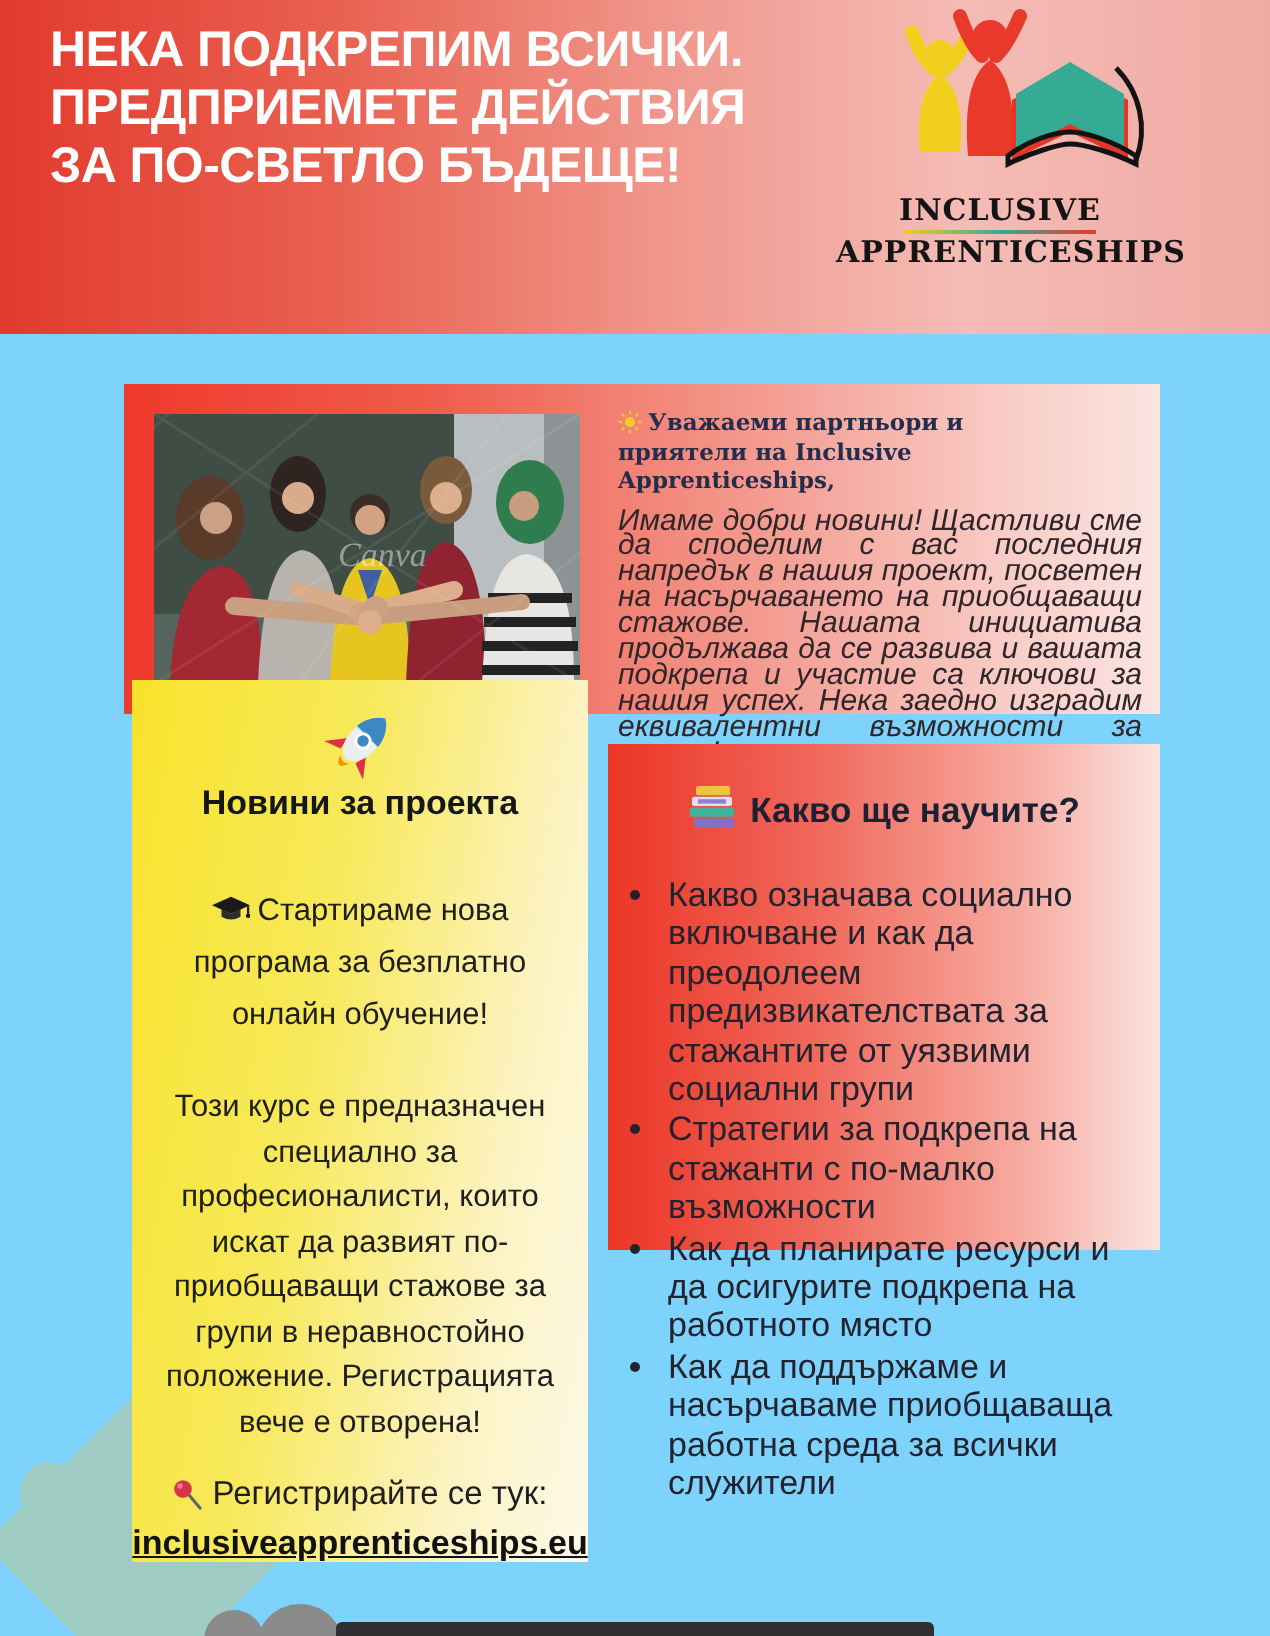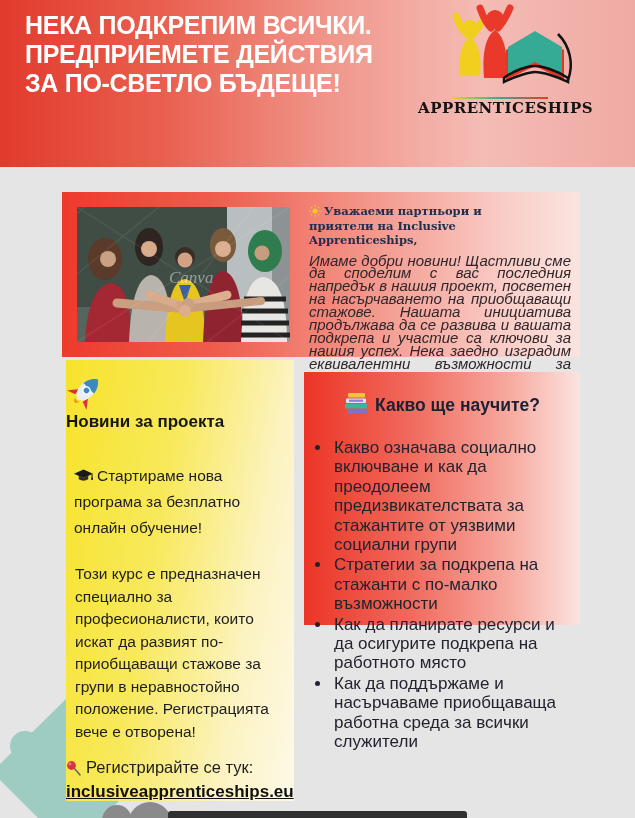--- a/index.html
+++ b/index.html
@@ -1,16 +1,16 @@
 <!DOCTYPE html>
 <html><head>
 <meta charset="utf-8">
 <style>
   html,body{margin:0;padding:0;background:#fff;}
-  .page{position:relative;width:635px;height:818px;background:#e5e5e5;overflow:hidden;
+  .page{position:relative;width:635px;height:818px;background:#7dd3fc;overflow:hidden;
         font-family:"Liberation Sans",sans-serif;}
 
   
   .hero{position:absolute;left:0;top:0;width:635px;height:167px;z-index:1;
         background:linear-gradient(90deg,#e23a2d 0%,#e9604f 26%,#f0968b 52%,#f4bcb5 76%,#efaaa3 100%);}
   .hero-title{position:absolute;left:25px;top:11px;color:#ffffff;font-weight:bold;
               font-size:25px;line-height:29px;letter-spacing:-0.3px;}
   .hero-title span{display:block;}
 
   
@@ -30,23 +30,23 @@
   
   .welcome-card{position:absolute;left:62px;top:192px;width:518px;height:165px;z-index:2;
           background:linear-gradient(90deg,#ee3a2d 0%,#ef5d4d 30%,#f39488 58%,#f9ccc6 85%,#fbe4e0 100%);}
   .photo{position:absolute;left:15px;top:15px;width:213px;height:135px;overflow:hidden;}
   .welcome-text{position:absolute;left:247px;top:12px;width:262px;}
   .welcome-heading{font-family:"DejaVu Serif","Liberation Serif",serif;font-weight:bold;
                    font-size:11.5px;line-height:14.5px;color:#232e4d;width:228px;}
   .welcome-body{margin-top:7px;font-size:15px;line-height:12.9px;text-align:justify;color:#30262a;font-style:italic;}
 
   
-  .news-card{position:absolute;left:66px;top:360px;width:228px;height:441px;z-index:2;
+  .news-card{position:absolute;left:66px;top:340px;width:228px;height:441px;z-index:2;
           background:linear-gradient(100deg,#f7e32b 0%,#f8e95c 40%,#fcf3c2 75%,#fdf9e8 100%);
-          color:#1e1e1e;}
+          text-align:center;color:#1e1e1e;}
   .rocket-wrap{margin-top:13px;height:38px;}
   .news-heading{font-size:17px;font-weight:bold;color:#161616;margin-top:1px;}
   .news-subheading{margin-top:31px;font-size:15.5px;line-height:26px;padding:0 8px;}
   .news-body{margin-top:22px;font-size:15.5px;line-height:22.5px;padding:0 9px;}
   .register-row{margin-top:15px;font-size:16.5px;}
   .register-link{display:inline-block;margin-top:5px;font-size:17px;font-weight:bold;
                  color:#111111;text-decoration:underline;}
 
   
   .learn-card{position:absolute;left:304px;top:372px;width:276px;height:253px;z-index:2;
@@ -94,20 +94,21 @@
       <circle cx="77" cy="15" r="9" fill="#e8392b"></circle>
       <path d="M77,26 C67,33 64,50 66,74 L88,74 C90,50 87,33 77,26 Z" fill="#e8392b"></path>
 
       <polygon points="88,46 117,30 117,62 88,76" fill="#e43527"></polygon>
       <polygon points="146,46 117,30 117,62 146,76" fill="#e43527"></polygon>
       <polygon points="90,43 117,27 117,58 90,72" fill="#35ab96"></polygon>
       <polygon points="144,43 117,27 117,58 144,72" fill="#35ab96"></polygon>
       <path d="M86,78 C98,72 112,68 117,68 C124,68 138,72 150,78 L150,74 C138,66 124,62 117,62 C110,62 96,66 86,74 Z" fill="none" stroke="#121212" stroke-width="2.5"></path>
       <path d="M150,76 C156,60 152,42 140,30" fill="none" stroke="#121212" stroke-width="2.5"></path>
     </svg>
+    <div class="logo-word">INCLUSIVE</div>
     <div class="logo-underline"></div>
     <div class="logo-word">APPRENTICESHIPS</div>
   </div>
 
 
   <div class="welcome-card">
     <svg class="photo" width="213" height="135" viewBox="0 0 213 135">
       <rect x="0" y="0" width="213" height="135" fill="#55645c"></rect>
       <rect x="0" y="0" width="150" height="100" fill="#3f4d45"></rect>
       <rect x="150" y="0" width="45" height="135" fill="#b9bec0"></rect>

